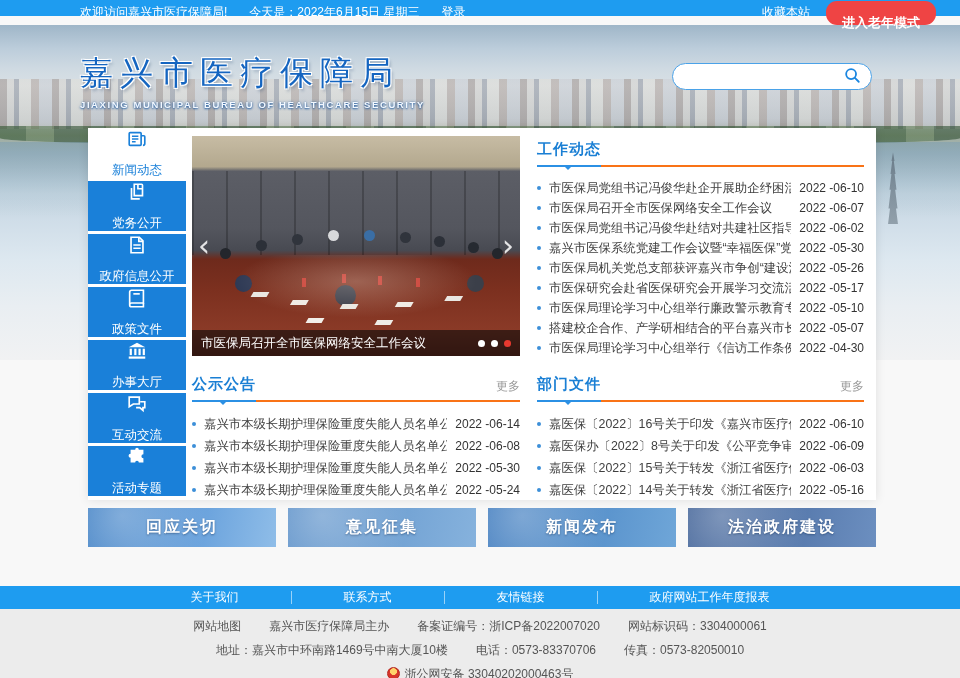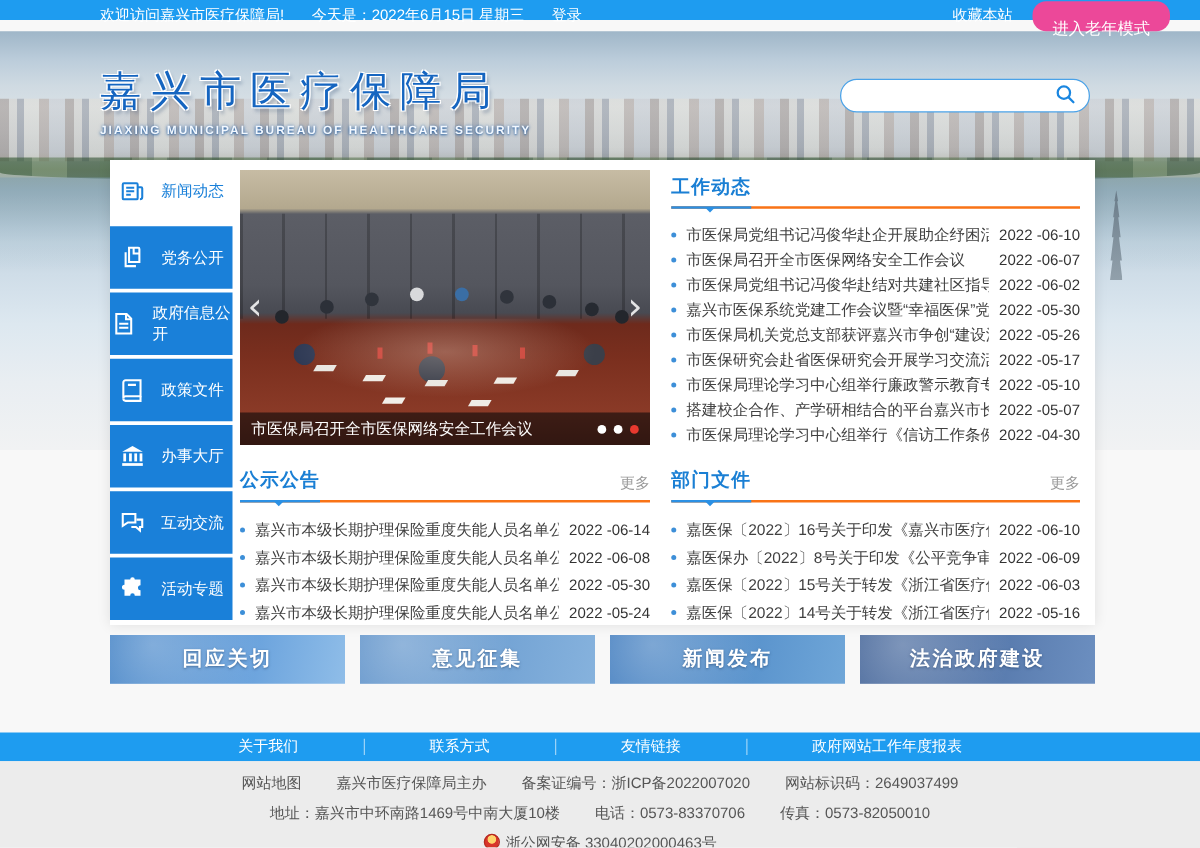--- a/index.html
+++ b/index.html
@@ -4,21 +4,21 @@
 <style>
   * { margin:0; padding:0; box-sizing:border-box; }
   body { font-family:"Liberation Sans","DejaVu Sans",sans-serif; background:#dfe3e6; }
   .page { position:relative; width:960px; height:678px; margin:0 auto; background:#f8f8f8; overflow:hidden; }
 
   
   .topbar { position:absolute; top:0; left:0; width:960px; height:16px; background:#1e9cf0; color:#fff; font-size:12px; z-index:5; }
   .topbar-left { position:absolute; left:80px; top:0; height:25px; display:flex; align-items:center; gap:22px; }
   .topbar-right { position:absolute; right:24px; top:0; height:25px; display:flex; align-items:center; gap:16px; }
   .topbar a, .topbar span { color:#fff; text-decoration:none; }
-  .elder-btn { background:#ec4899; color:#fff; border:none; border-radius:11px; height:19px; line-height:19px; padding:12px 16px; font-size:13px; font-weight:normal; cursor:pointer; }
+  .elder-btn { background:#ef4444; color:#fff; border:none; border-radius:11px; height:19px; line-height:19px; padding:12px 16px; font-size:13px; font-weight:bold; cursor:pointer; }
 
   
   .banner { position:absolute; top:25px; left:0; width:960px; height:335px;
     background:linear-gradient(180deg,#9fb6c8 0%,#bccddb 7%,#cfdae2 13%,#d8e0e5 18%,#cbd4da 24%,#bcc6cc 29%,#a3ae9d 33%,#9eb3bc 38%,#b6c9d6 47%,#cfdde8 58%,#dde8f0 70%,#e9eef2 84%,#f1f2f3 100%); }
   .skyline { position:absolute; top:16%; left:0; width:100%; height:15%; opacity:.8;
     background:repeating-linear-gradient(90deg, rgba(146,128,120,.55) 0 7px, rgba(216,210,203,.6) 7px 14px, rgba(122,124,136,.5) 14px 19px, rgba(228,222,212,.55) 19px 31px, rgba(165,142,130,.5) 31px 39px, rgba(200,200,205,.5) 39px 52px); }
   .treeline { position:absolute; top:30%; left:0; width:100%; height:6%;
     background:repeating-linear-gradient(90deg, rgba(58,92,58,.65) 0 26px, rgba(84,116,76,.55) 26px 54px, rgba(48,80,52,.6) 54px 80px); border-radius:0 0 40% 40%; }
   .water { position:absolute; top:35%; left:0; width:100%; height:22%;
     background:linear-gradient(180deg, rgba(125,158,176,.55), rgba(185,208,220,.25) 70%, rgba(220,232,240,0)); }
@@ -32,21 +32,21 @@
 
   .search-box { position:absolute; right:88px; top:38px; width:200px; height:27px; background:#fff; border:1px solid #4aa2e8; border-radius:14px; display:flex; align-items:center; padding:0 8px 0 14px; }
   .search-box input { flex:1; border:none; outline:none; font-size:12px; background:transparent; min-width:0; }
   .search-btn { background:none; border:none; cursor:pointer; display:flex; align-items:center; padding:2px; }
 
   
   .main-card { position:absolute; left:88px; top:128px; width:788px; height:372px; background:#fff; box-shadow:0 0 10px rgba(0,0,0,.10); }
 
   
   .sidebar { position:absolute; left:0; top:0; width:98px; }
-  .side-item { height:50px; margin-bottom:3px; background:#1a80d9; color:#fff; display:flex; align-items:center; justify-content:center; gap:12px; font-size:12.5px; cursor:pointer; }
+  .side-item { height:50px; margin-bottom:3px; background:#1a80d9; color:#fff; display:flex; flex-direction:column; align-items:center; justify-content:center; gap:12px; font-size:12.5px; cursor:pointer; }
   .side-item.active { background:#fff; color:#1a80d9; }
   .side-item svg { display:block; }
 
   
   .carousel { position:absolute; left:104px; top:8px; width:328px; height:220px; background:#2d2f34; overflow:hidden; }
   .photo { position:absolute; inset:0;
     background:linear-gradient(180deg,#c7bca4 0%,#b3a88e 14%,#5c5e66 16%,#54565e 42%,#484a52 52%,#6e2a1c 56%,#7c301f 70%,#8a3a27 88%,#6e2a1c 100%); }
   .photo::before { content:""; position:absolute; top:16%; left:0; width:100%; height:38%;
     background:repeating-linear-gradient(90deg, rgba(0,0,0,.22) 0 2px, transparent 2px 34px); }
   .photo::after { content:""; position:absolute; top:54%; left:10%; width:80%; height:30%;
@@ -389,21 +389,21 @@
     <a href="#">联系方式</a>
     <a href="#">友情链接</a>
     <a href="#">政府网站工作年度报表</a>
   </div>
 
   <div class="footer-info">
     <div class="f-line">
       <span class="f-link">网站地图</span>
       <span>嘉兴市医疗保障局主办</span>
       <span>备案证编号：浙ICP备2022007020</span>
-      <span>网站标识码：2649037499</span>
+      <span>网站标识码：3304000061</span>
     </div>
     <div class="f-line">
       <span>地址：嘉兴市中环南路1469号中南大厦10楼</span>
       <span>电话：0573-83370706</span>
       <span>传真：0573-82050010</span>
     </div>
     <div class="f-line">
       <span><span class="badge"></span><span>浙公网安备 33040202000463号</span></span>
     </div>
   </div>

